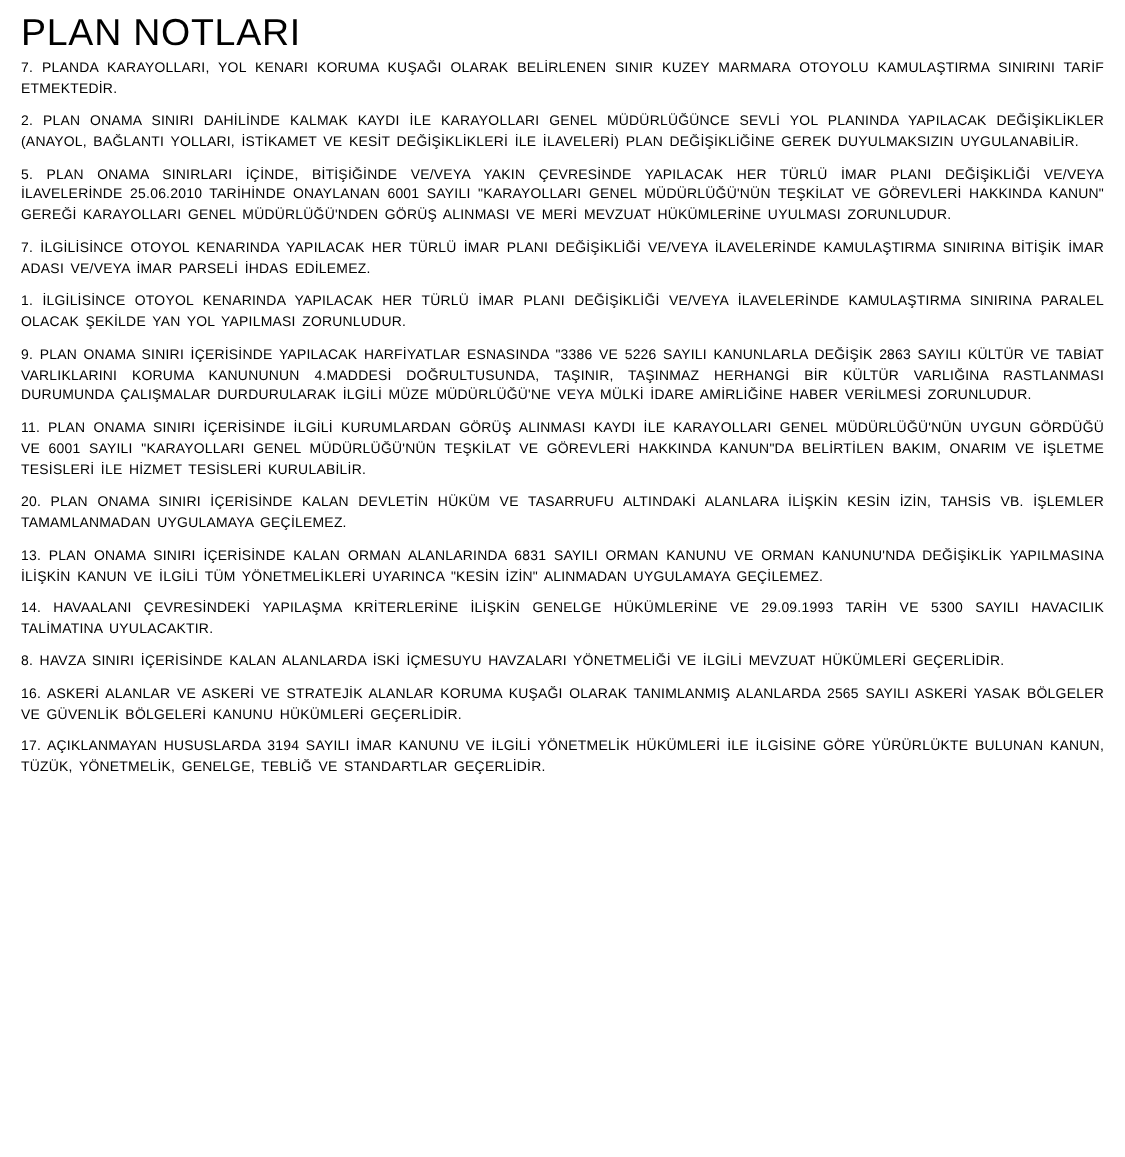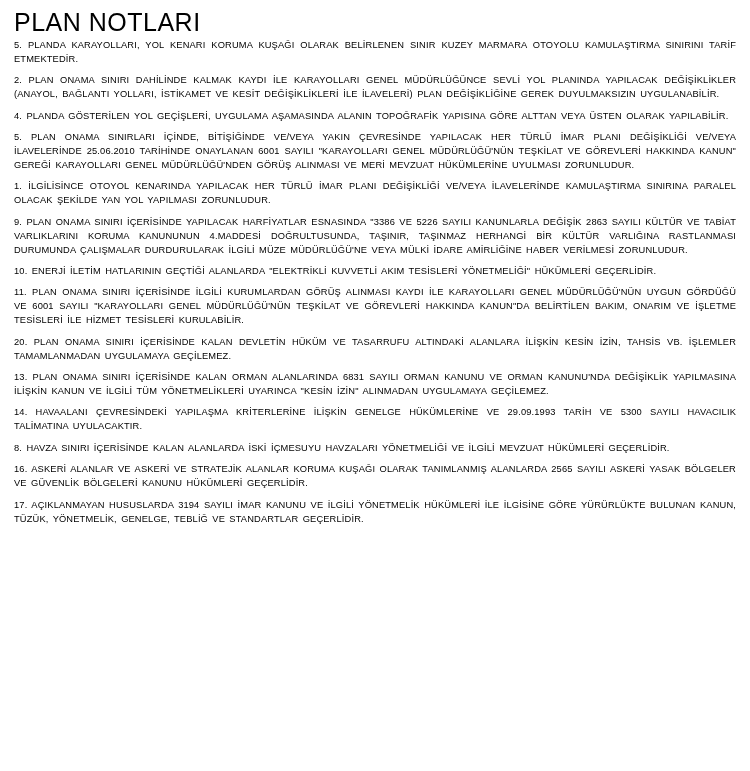--- a/index.html
+++ b/index.html
@@ -51,27 +51,26 @@
   .clause:last-child {
     margin-bottom: 12px;
   }
 </style>
 </head>
 <body>
 
 <div class="page">
   <h1 class="doc-title">PLAN NOTLARI</h1>
   <div class="clauses">
-    <p class="clause">5. PLANDA KARAYOLLARI, YOL KENARI KORUMA KUŞAĞI OLARAK BELİRLENEN SINIR KUZEY MARMARA OTOYOLU KAMULAŞTIRMA SINIRINI TARİF ETMEKTEDİR.</p>
+    <p class="clause">7. PLANDA KARAYOLLARI, YOL KENARI KORUMA KUŞAĞI OLARAK BELİRLENEN SINIR KUZEY MARMARA OTOYOLU KAMULAŞTIRMA SINIRINI TARİF ETMEKTEDİR.</p>
     <p class="clause">2. PLAN ONAMA SINIRI DAHİLİNDE KALMAK KAYDI İLE KARAYOLLARI GENEL MÜDÜRLÜĞÜNCE  SEVLİ YOL PLANINDA YAPILACAK DEĞİŞİKLİKLER (ANAYOL, BAĞLANTI YOLLARI, İSTİKAMET VE KESİT DEĞİŞİKLİKLERİ İLE İLAVELERİ) PLAN DEĞİŞİKLİĞİNE GEREK DUYULMAKSIZIN  UYGULANABİLİR.</p>
-    <p class="clause">4. PLANDA GÖSTERİLEN  YOL GEÇİŞLERİ,  UYGULAMA  AŞAMASINDA ALANIN TOPOĞRAFİK  YAPISINA GÖRE ALTTAN VEYA ÜSTEN OLARAK YAPILABİLİR.</p>
     <p class="clause">5. PLAN ONAMA SINIRLARI İÇİNDE, BİTİŞİĞİNDE VE/VEYA YAKIN ÇEVRESİNDE  YAPILACAK HER TÜRLÜ İMAR PLANI DEĞİŞİKLİĞİ VE/VEYA İLAVELERİNDE  25.06.2010 TARİHİNDE ONAYLANAN 6001 SAYILI "KARAYOLLARI GENEL MÜDÜRLÜĞÜ'NÜN TEŞKİLAT VE GÖREVLERİ HAKKINDA KANUN" GEREĞİ KARAYOLLARI GENEL MÜDÜRLÜĞÜ'NDEN  GÖRÜŞ ALINMASI VE MERİ MEVZUAT HÜKÜMLERİNE  UYULMASI ZORUNLUDUR.</p>
+    <p class="clause">7. İLGİLİSİNCE  OTOYOL KENARINDA YAPILACAK HER TÜRLÜ İMAR PLANI DEĞİŞİKLİĞİ VE/VEYA İLAVELERİNDE  KAMULAŞTIRMA SINIRINA BİTİŞİK İMAR ADASI VE/VEYA İMAR PARSELİ İHDAS EDİLEMEZ.</p>
     <p class="clause">1. İLGİLİSİNCE  OTOYOL KENARINDA YAPILACAK HER TÜRLÜ İMAR PLANI DEĞİŞİKLİĞİ VE/VEYA İLAVELERİNDE  KAMULAŞTIRMA SINIRINA PARALEL OLACAK ŞEKİLDE  YAN YOL YAPILMASI ZORUNLUDUR.</p>
     <p class="clause">9. PLAN ONAMA SINIRI İÇERİSİNDE  YAPILACAK HARFİYATLAR ESNASINDA "3386 VE 5226 SAYILI KANUNLARLA DEĞİŞİK 2863 SAYILI KÜLTÜR VE TABİAT VARLIKLARINI KORUMA KANUNUNUN 4.MADDESİ DOĞRULTUSUNDA, TAŞINIR, TAŞINMAZ HERHANGİ BİR KÜLTÜR VARLIĞINA RASTLANMASI DURUMUNDA  ÇALIŞMALAR DURDURULARAK İLGİLİ MÜZE MÜDÜRLÜĞÜ'NE  VEYA MÜLKİ İDARE AMİRLİĞİNE  HABER VERİLMESİ ZORUNLUDUR.</p>
-    <p class="clause">10. ENERJİ İLETİM HATLARININ GEÇTİĞİ ALANLARDA "ELEKTRİKLİ KUVVETLİ AKIM TESİSLERİ YÖNETMELİĞİ" HÜKÜMLERİ GEÇERLİDİR.</p>
     <p class="clause">11. PLAN ONAMA SINIRI İÇERİSİNDE  İLGİLİ KURUMLARDAN GÖRÜŞ ALINMASI KAYDI İLE KARAYOLLARI GENEL MÜDÜRLÜĞÜ'NÜN UYGUN GÖRDÜĞÜ VE 6001 SAYILI "KARAYOLLARI GENEL MÜDÜRLÜĞÜ'NÜN  TEŞKİLAT VE GÖREVLERİ HAKKINDA KANUN"DA BELİRTİLEN BAKIM, ONARIM VE İŞLETME TESİSLERİ İLE HİZMET TESİSLERİ KURULABİLİR.</p>
     <p class="clause">20. PLAN ONAMA SINIRI İÇERİSİNDE  KALAN DEVLETİN HÜKÜM VE TASARRUFU ALTINDAKİ ALANLARA İLİŞKİN KESİN İZİN, TAHSİS VB. İŞLEMLER TAMAMLANMADAN UYGULAMAYA GEÇİLEMEZ.</p>
     <p class="clause">13. PLAN ONAMA SINIRI İÇERİSİNDE  KALAN ORMAN ALANLARINDA 6831 SAYILI ORMAN KANUNU VE ORMAN KANUNU'NDA DEĞİŞİKLİK YAPILMASINA İLİŞKİN KANUN VE İLGİLİ TÜM YÖNETMELİKLERİ UYARINCA "KESİN İZİN" ALINMADAN UYGULAMAYA GEÇİLEMEZ.</p>
     <p class="clause">14. HAVAALANI ÇEVRESİNDEKİ  YAPILAŞMA KRİTERLERİNE  İLİŞKİN GENELGE HÜKÜMLERİNE  VE 29.09.1993 TARİH VE 5300 SAYILI HAVACILIK TALİMATINA  UYULACAKTIR.</p>
     <p class="clause">8. HAVZA SINIRI İÇERİSİNDE  KALAN ALANLARDA İSKİ İÇMESUYU HAVZALARI YÖNETMELİĞİ VE İLGİLİ MEVZUAT HÜKÜMLERİ GEÇERLİDİR.</p>
     <p class="clause">16. ASKERİ ALANLAR VE ASKERİ VE STRATEJİK ALANLAR KORUMA KUŞAĞI OLARAK TANIMLANMIŞ ALANLARDA 2565 SAYILI ASKERİ YASAK BÖLGELER VE GÜVENLİK BÖLGELERİ KANUNU HÜKÜMLERİ GEÇERLİDİR.</p>
     <p class="clause">17. AÇIKLANMAYAN HUSUSLARDA 3194 SAYILI İMAR KANUNU VE İLGİLİ YÖNETMELİK HÜKÜMLERİ İLE İLGİSİNE GÖRE YÜRÜRLÜKTE BULUNAN KANUN, TÜZÜK, YÖNETMELİK, GENELGE, TEBLİĞ VE STANDARTLAR GEÇERLİDİR.</p>
   </div>
 </div>
 

